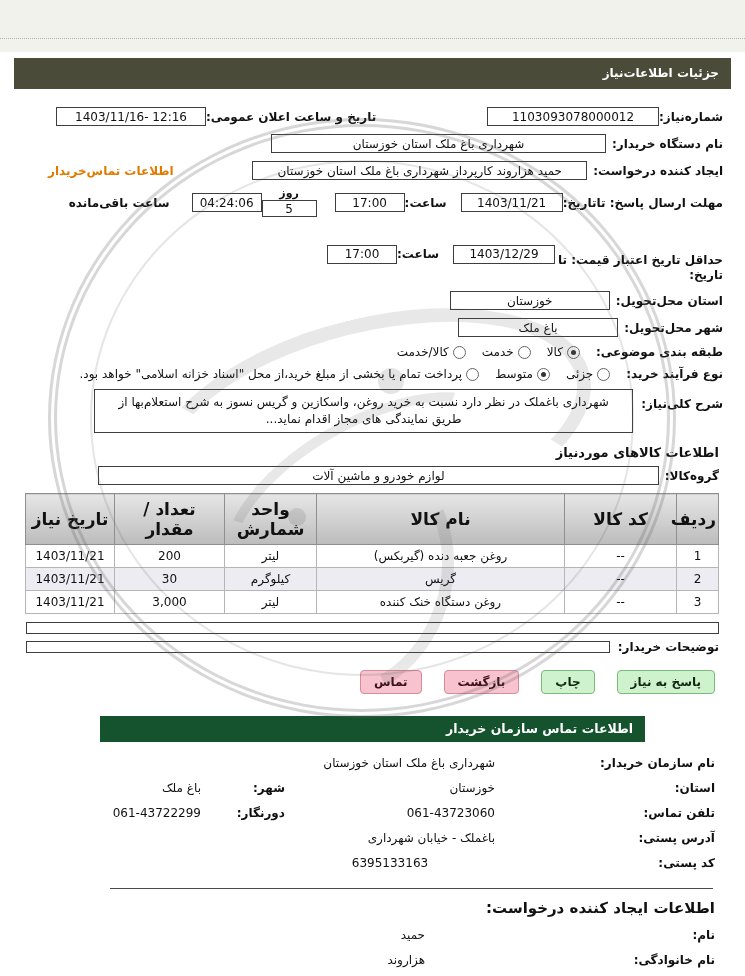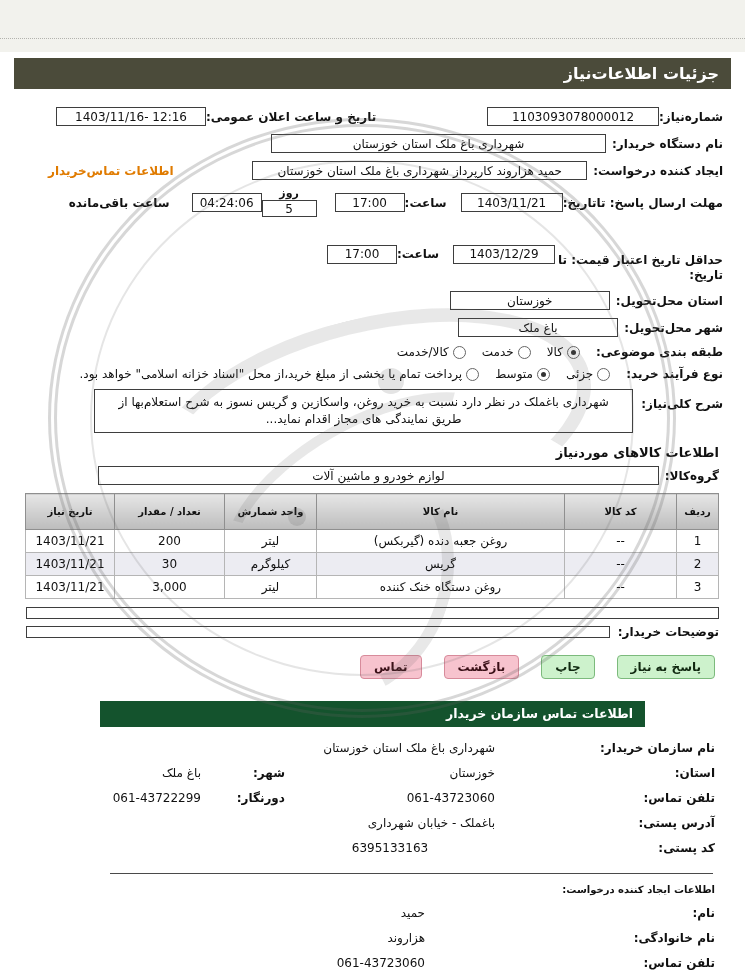--- a/index.html
+++ b/index.html
@@ -5,21 +5,21 @@
   html,body{margin:0;padding:0;}
   body{
     width:745px;height:976px;overflow:hidden;position:relative;
     background:#ffffff;color:#111;
     font-family:"DejaVu Sans", sans-serif;font-size:12px;direction:rtl;
   }
   .top-strip{height:52px;background:#f2f2ed;position:relative;}
   .top-strip .dotted{position:absolute;top:38px;left:0;right:0;border-top:1px dotted #b3b3ae;}
   .title-bar{
     margin:6px 14px 0;background:#4b4b3a;color:#fff;height:31px;line-height:31px;
-    padding:0 12px;font-weight:bold;font-size:16px;
+    padding:0 12px;font-weight:bold;font-size:12px;
   }
   .form-area{padding:10px 22px 0;}
   .row{display:flex;align-items:center;margin:8px 0;}
   .lbl{font-weight:bold;white-space:nowrap;}
   .lblwrap{font-weight:bold;width:168px;line-height:1.25;margin-top:28px;}
   .box{
     border:1px solid #3e3e3e;background:#fff;height:19px;box-sizing:border-box;
     display:inline-flex;align-items:center;justify-content:center;
     padding:0 4px;margin-inline-start:6px;font-size:12px;white-space:nowrap;
   }
@@ -41,21 +41,21 @@
   .descbox{
     border:1px solid #3e3e3e;min-height:36px;flex:1;margin-inline-start:8px;margin-inline-end:72px;
     display:flex;align-items:center;justify-content:center;text-align:center;
     padding:3px 10px;line-height:1.45;
   }
   .sec-heading{font-weight:bold;font-size:13px;margin:12px 26px 4px;}
   .groupbox{flex:1;margin-inline-end:72px;}
   table.goods{border-collapse:collapse;margin:8px 26px;width:693px;table-layout:fixed;}
   table.goods th{
     background:linear-gradient(#e6e6e6,#bcbcbc);border:1px solid #8f8f8f;
-    font-size:10px;padding:12px 2px;font-weight:bold;
+    font-size:17px;padding:5px 2px;font-weight:bold;
   }
   table.goods td{border:1px solid #b5b5b5;padding:3px 4px;text-align:center;background:#fff;height:16px;}
   table.goods tr.alt td{background:#ececf2;}
   .thinbar{border:1px solid #3e3e3e;background:#fff;height:10px;flex:1;}
   .notes-row{margin:6px 26px;display:flex;align-items:center;}
   .notes-row .lbl{margin-inline-end:8px;}
   .btn-row{display:flex;align-items:center;gap:22px;margin:16px 30px 10px;}
   .btn{
     border-radius:4px;padding:4px 13px;font-size:12px;font-weight:bold;cursor:pointer;
     font-family:inherit;border:1px solid;
@@ -67,21 +67,21 @@
     font-weight:bold;font-size:12.5px;padding:0 12px;
   }
   .crow{display:flex;align-items:center;margin:11px 0;padding:0 30px;}
   .clab{width:150px;font-weight:bold;flex:0 0 auto;}
   .cval{width:280px;box-sizing:border-box;padding-inline-start? :0;padding-right:0;flex:0 0 auto;}
   .cval.ind{padding-right:70px;width:280px;}
   .cval.deep{padding-right:140px;width:320px;}
   .clab2{width:84px;font-weight:bold;flex:0 0 auto;}
   .cval2{flex:1;}
   .sep-line{border-top:1px solid #4a4a4a;margin:18px 32px 10px 110px;}
-  .sub-heading{font-weight:bold;font-size:10px;margin:10px 30px 4px;}
+  .sub-heading{font-weight:bold;font-size:15px;margin:10px 30px 4px;}
   
   .stamp{position:absolute;top:118px;left:48px;width:628px;height:600px;pointer-events:none;z-index:40;}
   .stamp .ring1{position:absolute;inset:0;border:9px double rgba(95,95,95,0.25);border-radius:50%;}
   .stamp .ring2{position:absolute;inset:42px;border:2px solid rgba(95,95,95,0.16);border-radius:50%;}
   .stamp .stroke{position:absolute;border:14px solid rgba(90,90,90,0.14);border-radius:50%;
     border-left-color:transparent;border-bottom-color:transparent;}
   .stamp .s1{width:420px;height:190px;top:200px;left:100px;transform:rotate(-14deg);}
   .stamp .s2{width:300px;height:140px;top:300px;left:160px;transform:rotate(-30deg);
     border-width:10px;border-right-color:transparent;}
   .stamp .s3{width:190px;height:230px;top:330px;left:190px;transform:rotate(18deg);

